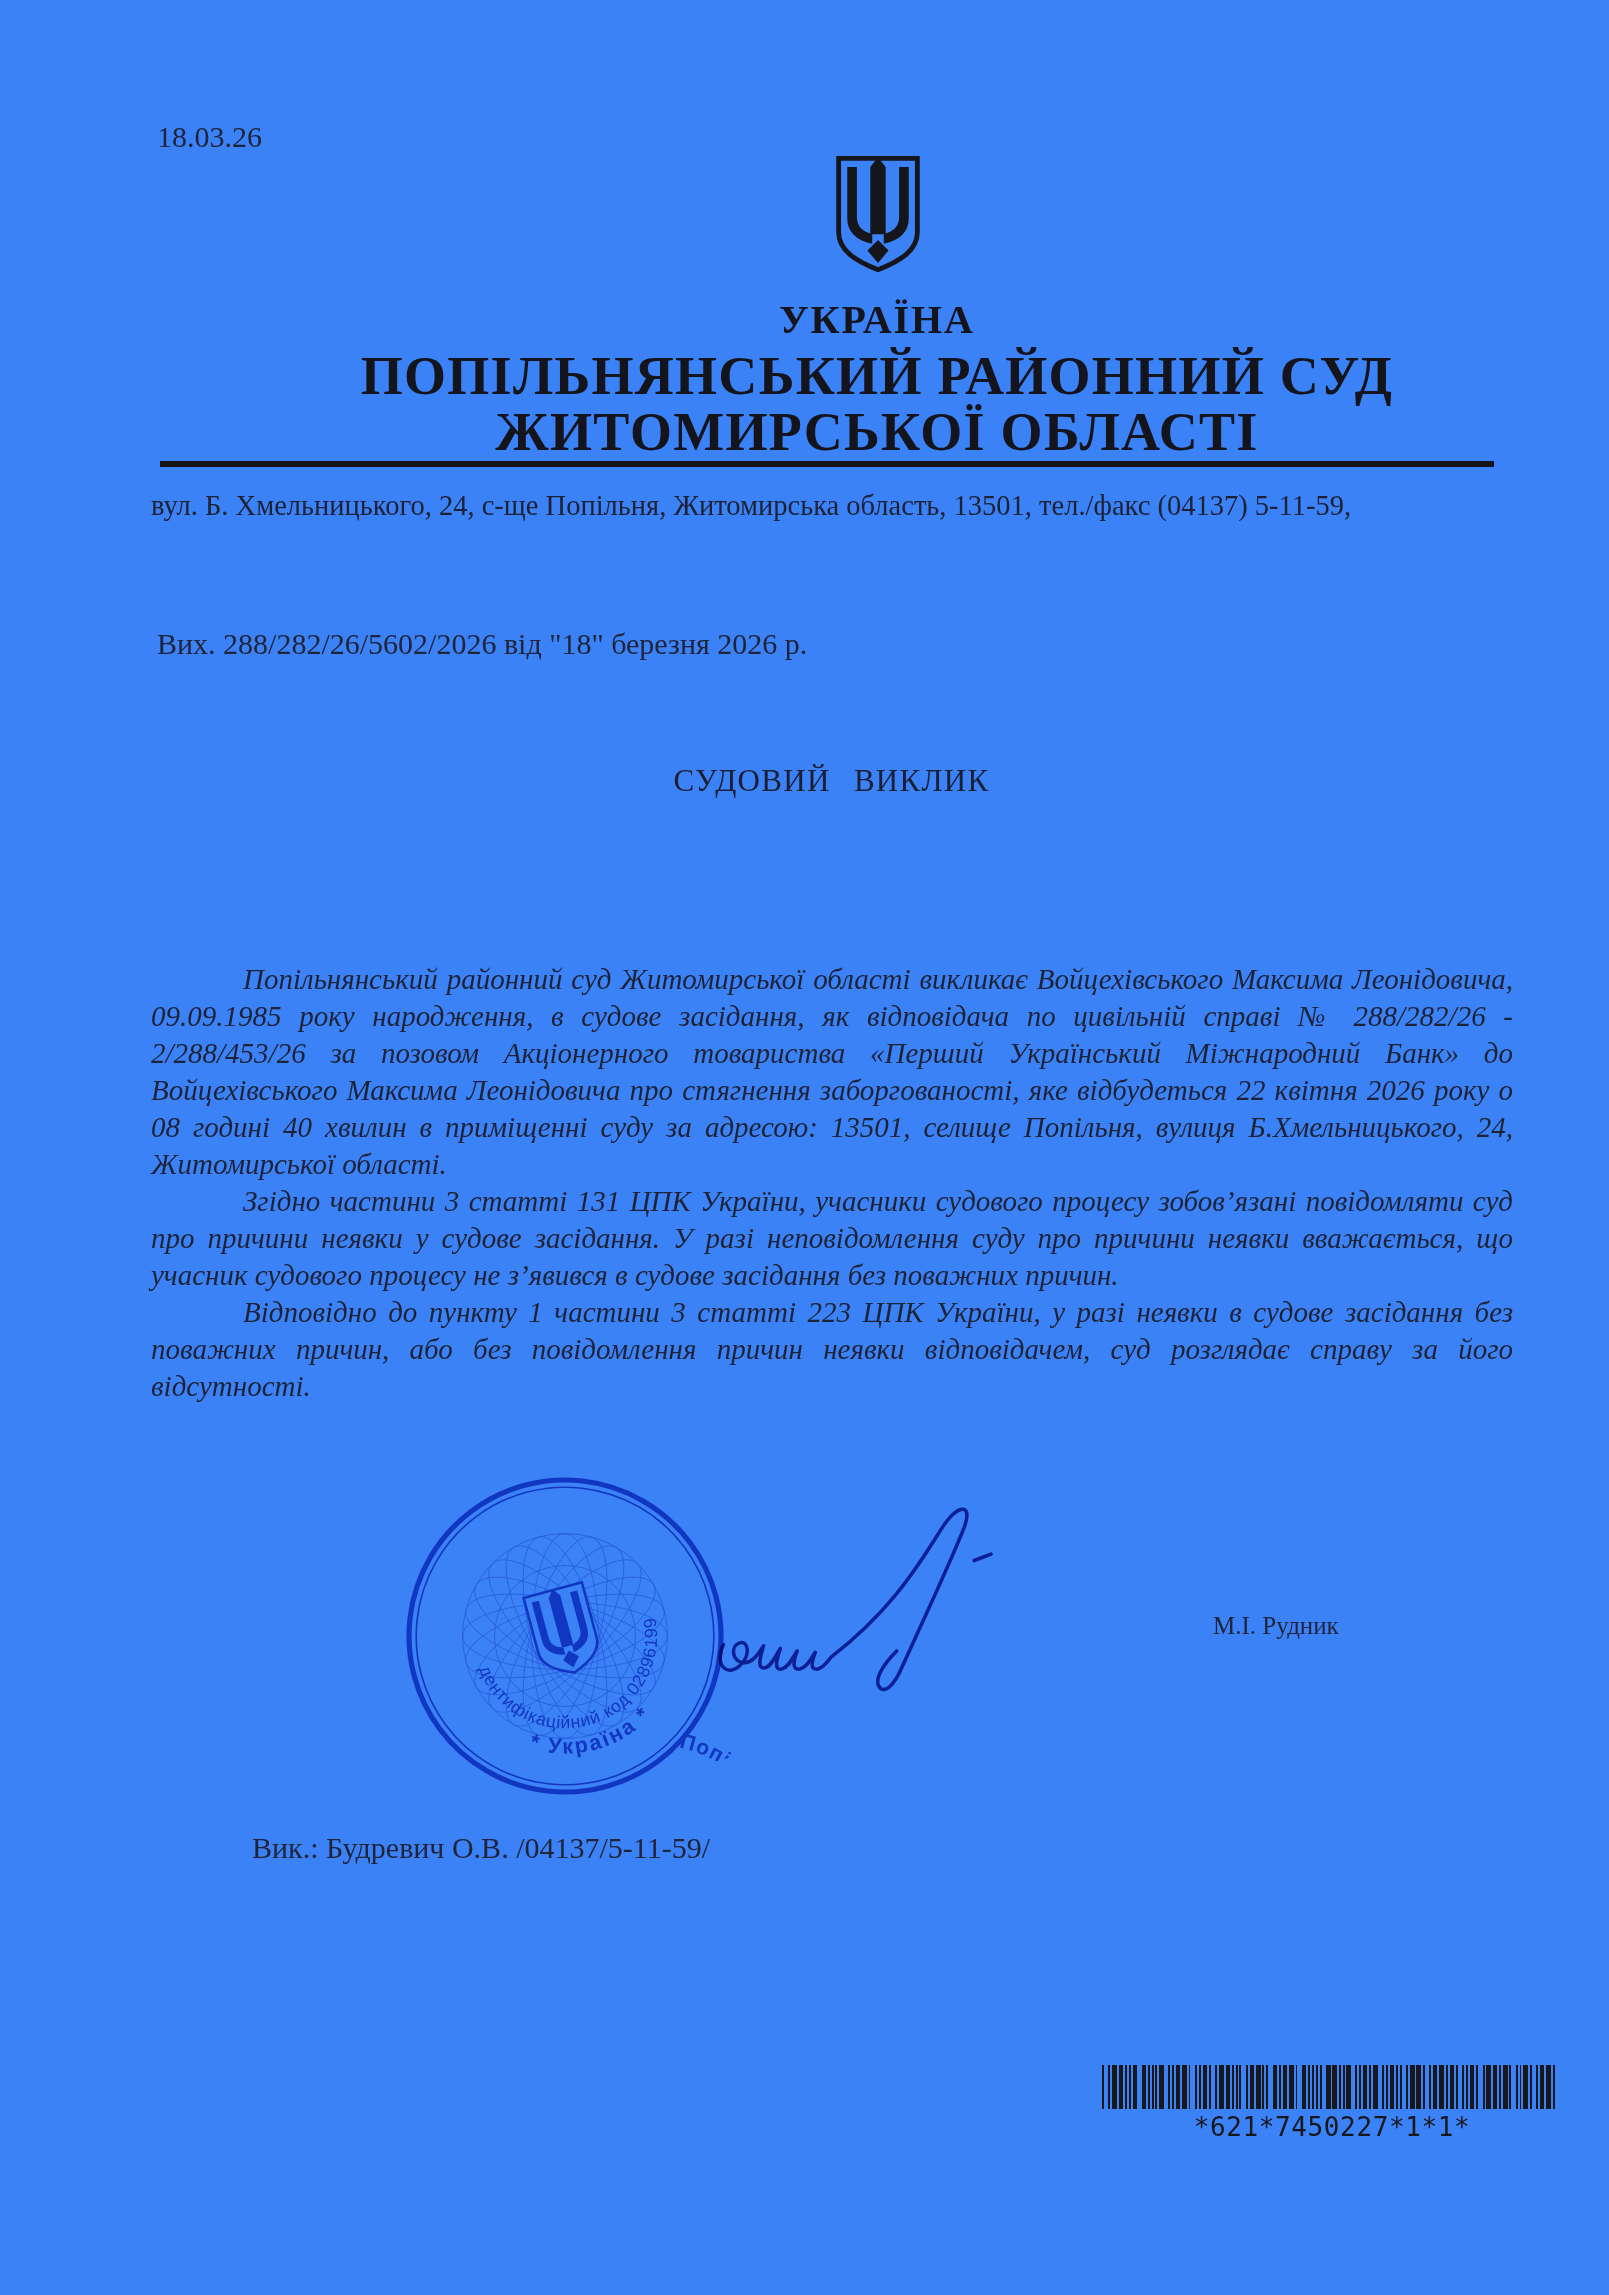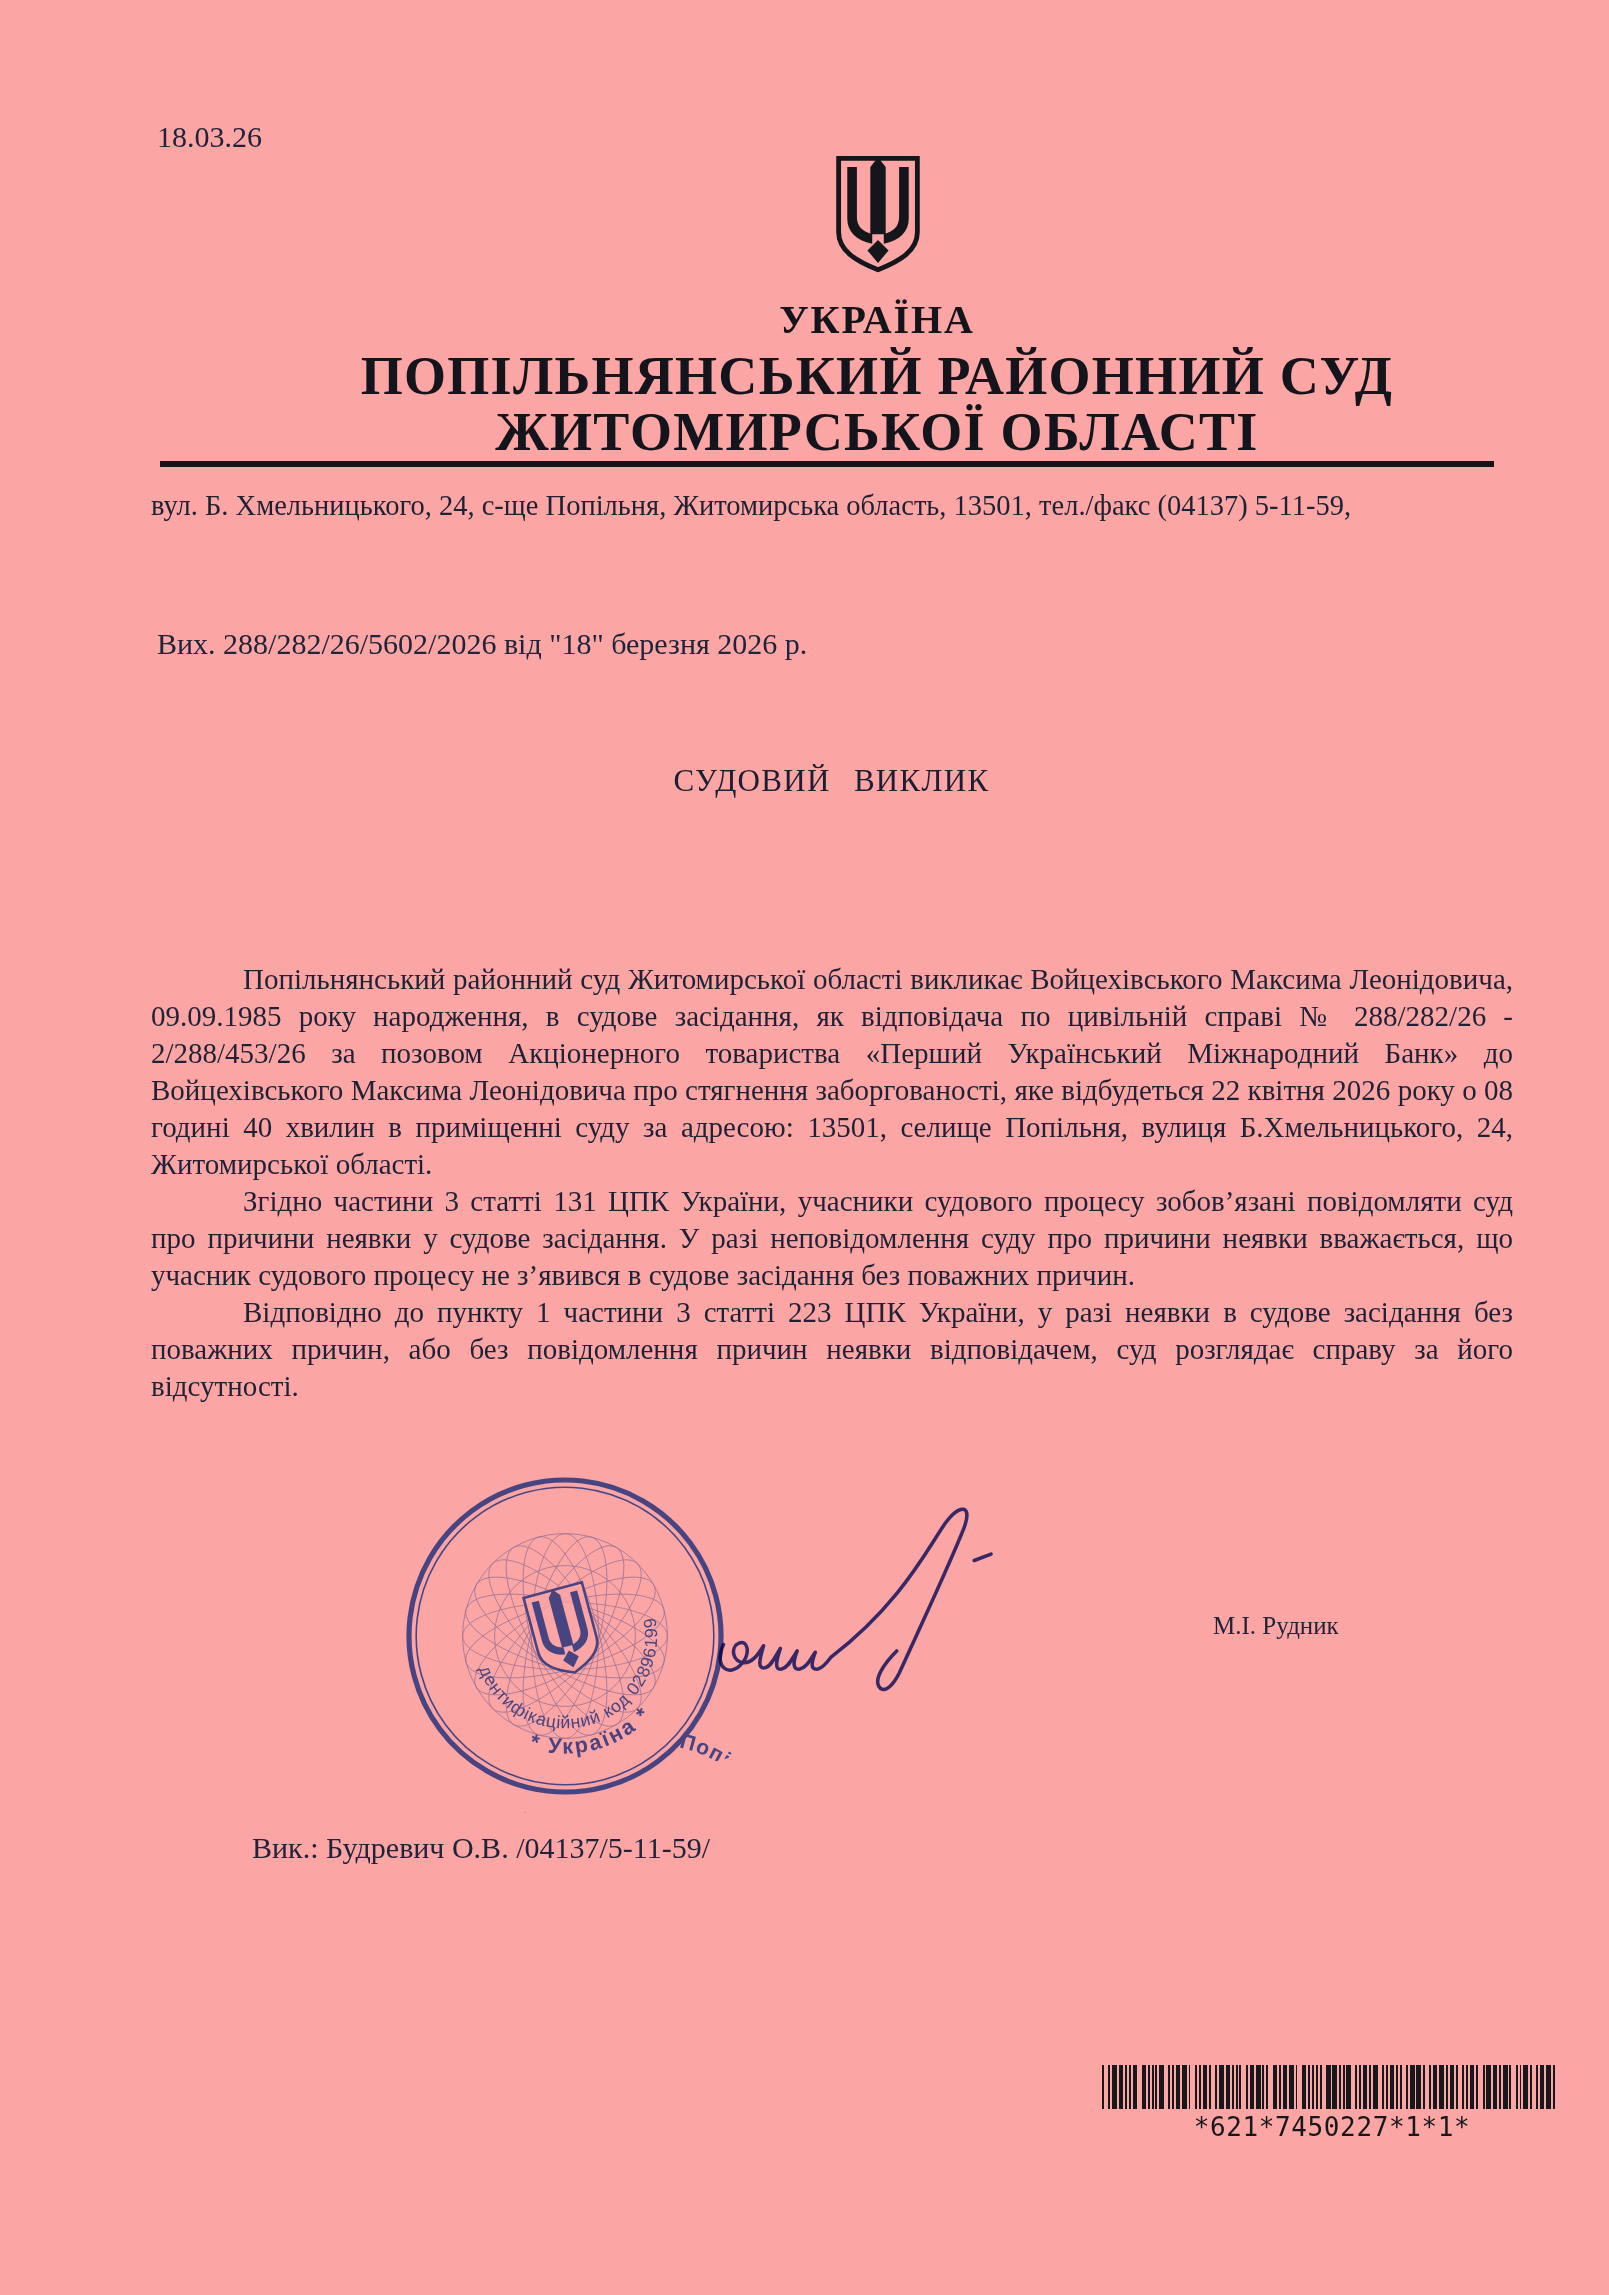--- a/index.html
+++ b/index.html
@@ -1,40 +1,40 @@
 <!DOCTYPE html>
 <html style="font-size:10.3px"><head>
 <meta charset="utf-8">
 <style>
   * { box-sizing: border-box; }
   body { margin: 0; background: #e8e8e8; }
   .page {
     position: relative; width: 1609px; height: 2295px;
-    background: #fca5a5; overflow: hidden;
+    background: #3b82f6; overflow: hidden;
     font-family: "Liberation Serif", serif; color: #20243a;
   }
   .abs { position: absolute; }
   .date-note { left: 157px; top: 120px; font-size: 30px; }
   .emblem { left: 830px; top: 153px; width: 96px; height: 122px; }
   .header-text {
     left: 149px; top: 292px; width: 1365px; padding-left: 91px;
     text-align: center; color: #14141d;
   }
   .country { font-size: 40px; font-weight: bold; letter-spacing: 1.9px; line-height: 56px; }
   .court-line { font-size: 54px; font-weight: bold; letter-spacing: 1.3px; line-height: 56px; }
   .header-rule { left: 160px; top: 461px; width: 1334px; height: 5.8px; background: #131318; }
   .address-block { left: 151px; top: 483px; width: 1365px; font-size: 28.5px; line-height: 45px; color: #1d2133; }
   .reference { left: 157px; top: 627px; font-size: 30px; }
   .doc-title {
     left: 149px; top: 763px; width: 1365px; text-align: center;
     font-size: 31px; letter-spacing: 1.3px; word-spacing: 14.2px; color: #1b1f33;
   }
   .body-block {
     left: 151px; top: 961px; width: 1362px;
-    font-size: 29px; line-height: 37px; text-align: justify; color: #1e2236;
+    font-size: 29px; line-height: 37px; text-align: justify; color: #1e2236; font-style: italic;
   }
   .body-block p { margin: 0; text-indent: 92px; }
   .sig-label { left: 252px; top: 1595px; font-size: 30px; line-height: 52px; }
   .sig-name  { left: 1213px; top: 1612px; font-size: 25px; }
   .stamp {
     left: 405px; top: 1476px; width: 320px; height: 320px;
     transform: rotate(-15deg); opacity: .88; mix-blend-mode: multiply;
   }
   .signature { left: 686px; top: 1488px; width: 349px; height: 220px; mix-blend-mode: multiply; }
   .executor { left: 252px; top: 1831px; font-size: 30px; }

